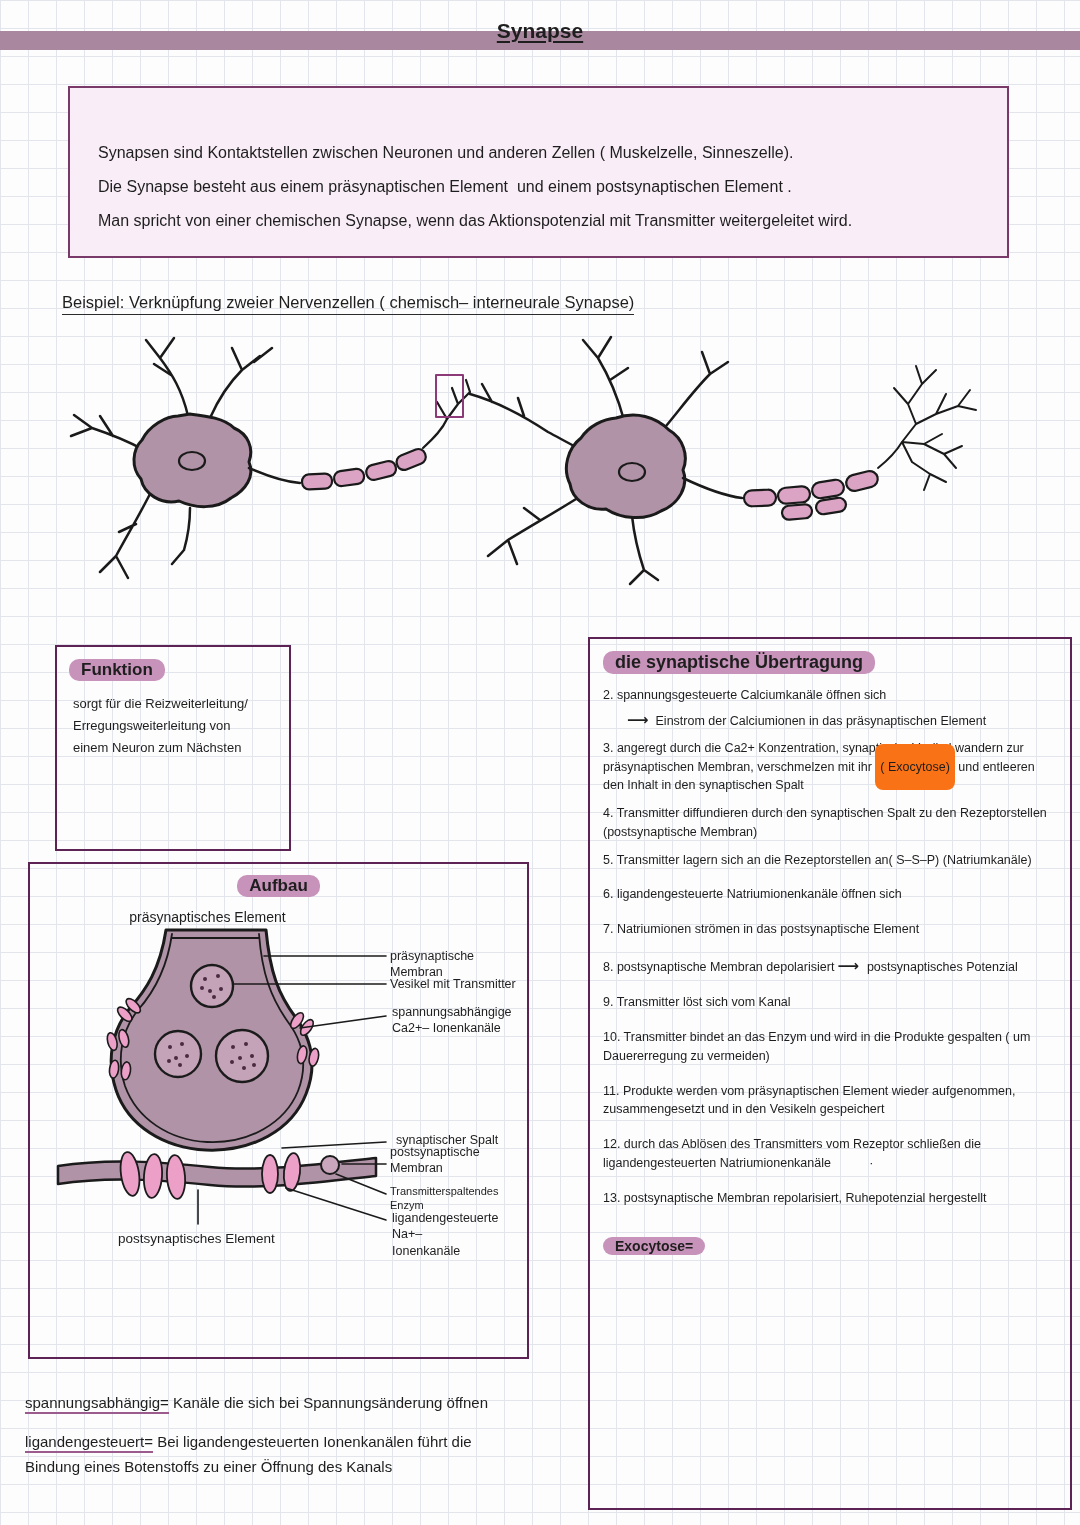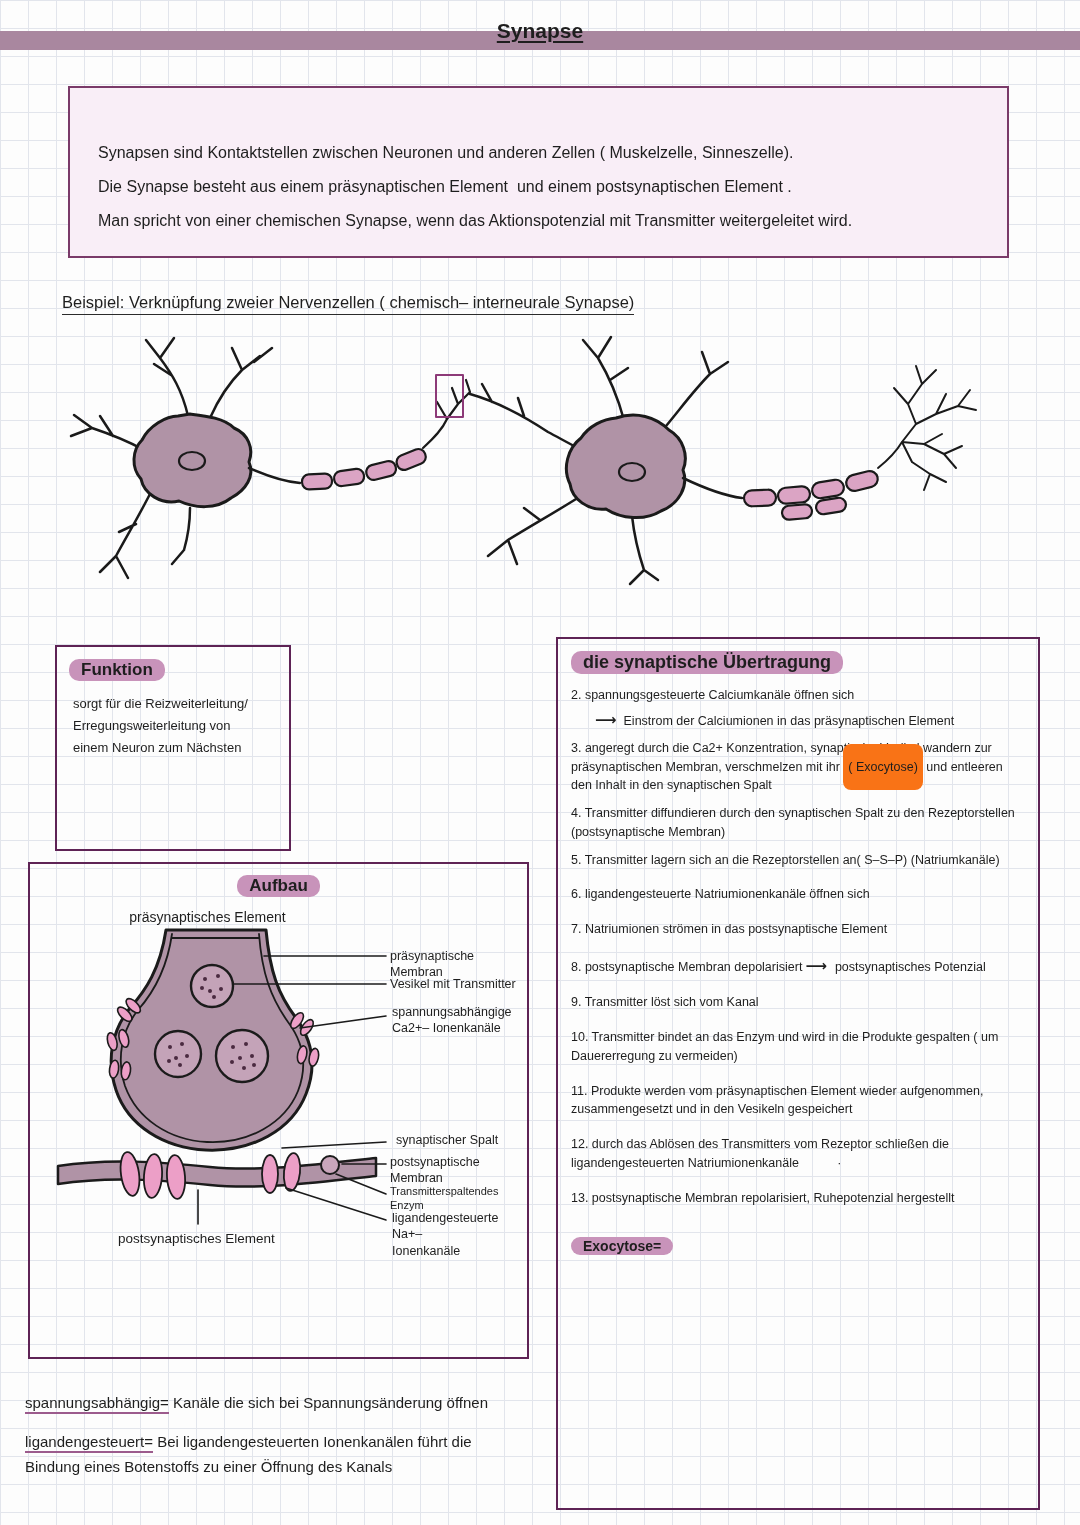--- a/index.html
+++ b/index.html
@@ -33,21 +33,21 @@
   .neuron-svg { position:absolute; left:40px; top:318px; width:1000px; height:300px; }
 
   .box { position:absolute; border:2px solid #5e2355; }
   .funktion-box { left:55px; top:645px; width:236px; height:206px; padding:12px 12px; }
   .box-heading { text-align:left; margin-bottom:12px; }
   .mark { background:#c893ba; border-radius:10px; padding:1px 12px; font-weight:bold; display:inline-block; }
   .mark-light { background:#f97316; border-radius:8px; padding:16px 5px; }
   .fk-title { font-size:17px; }
   .fk-body { font-size:13px; line-height:1.7; white-space:pre-line; padding-left:4px; }
 
-  .uebertragung-box { left:556px; top:637px; width:484px; height:873px; padding:12px 13px; }
+  .uebertragung-box { left:588px; top:637px; width:484px; height:873px; padding:12px 13px; }
   .ue-title { font-size:18px; }
   .steps { margin-top:6px; }
   .step { font-size:12.5px; line-height:1.5; margin-bottom:9px; }
   .step.mb-lg { margin-bottom:16px; }
   .arrow-line { padding-left:24px; margin:-3px 0 10px 0; font-size:12.5px; }
   .arrow-glyph, .arrow-inline { font-family:"DejaVu Sans", sans-serif; font-size:15px; font-weight:bold; }
   .arrow-glyph { margin-right:7px; }
   .arrow-inline { margin:0 8px 0 3px; }
   .exo-row { display:flex; gap:13px; margin-top:30px; align-items:flex-start; }
   .exo-term { font-size:14px; white-space:nowrap; }
@@ -56,21 +56,21 @@
   .aufbau-box { left:28px; top:862px; width:501px; height:497px; }
   .aufbau-title { position:absolute; top:11px; left:0; width:100%; text-align:center; }
   .aufbau-title .mark { font-size:17px; }
   .aufbau-toplabel { position:absolute; top:45px; left:55px; width:245px; text-align:center; font-size:14px; }
   .aufbau-svg { position:absolute; left:0; top:0; width:497px; height:493px; }
   .aufbau-label { position:absolute; font-size:12.5px; line-height:1.3; white-space:pre-line; }
   .lbl-membran     { left:360px; top:84px; }
   .lbl-vesikel     { left:360px; top:112px; }
   .lbl-ca          { left:362px; top:140px; }
   .lbl-spalt       { left:366px; top:268px; }
-  .lbl-postmembran { left:360px; top:290px; }
+  .lbl-postmembran { left:360px; top:280px; }
   .lbl-enzym       { left:360px; top:320px; font-size:11px; }
   .lbl-na          { left:362px; top:346px; }
   .lbl-postelement { left:88px;  top:366px; font-size:13.5px; }
 
   .defs { position:absolute; left:25px; top:1390px; width:505px; font-size:15px; line-height:1.7; }
   .def-p + .def-p { margin-top:13px; }
   .def-term { border-bottom:2.5px solid #9c5b8d; padding-bottom:1px; }
 </style>
 </head>
 <body>

